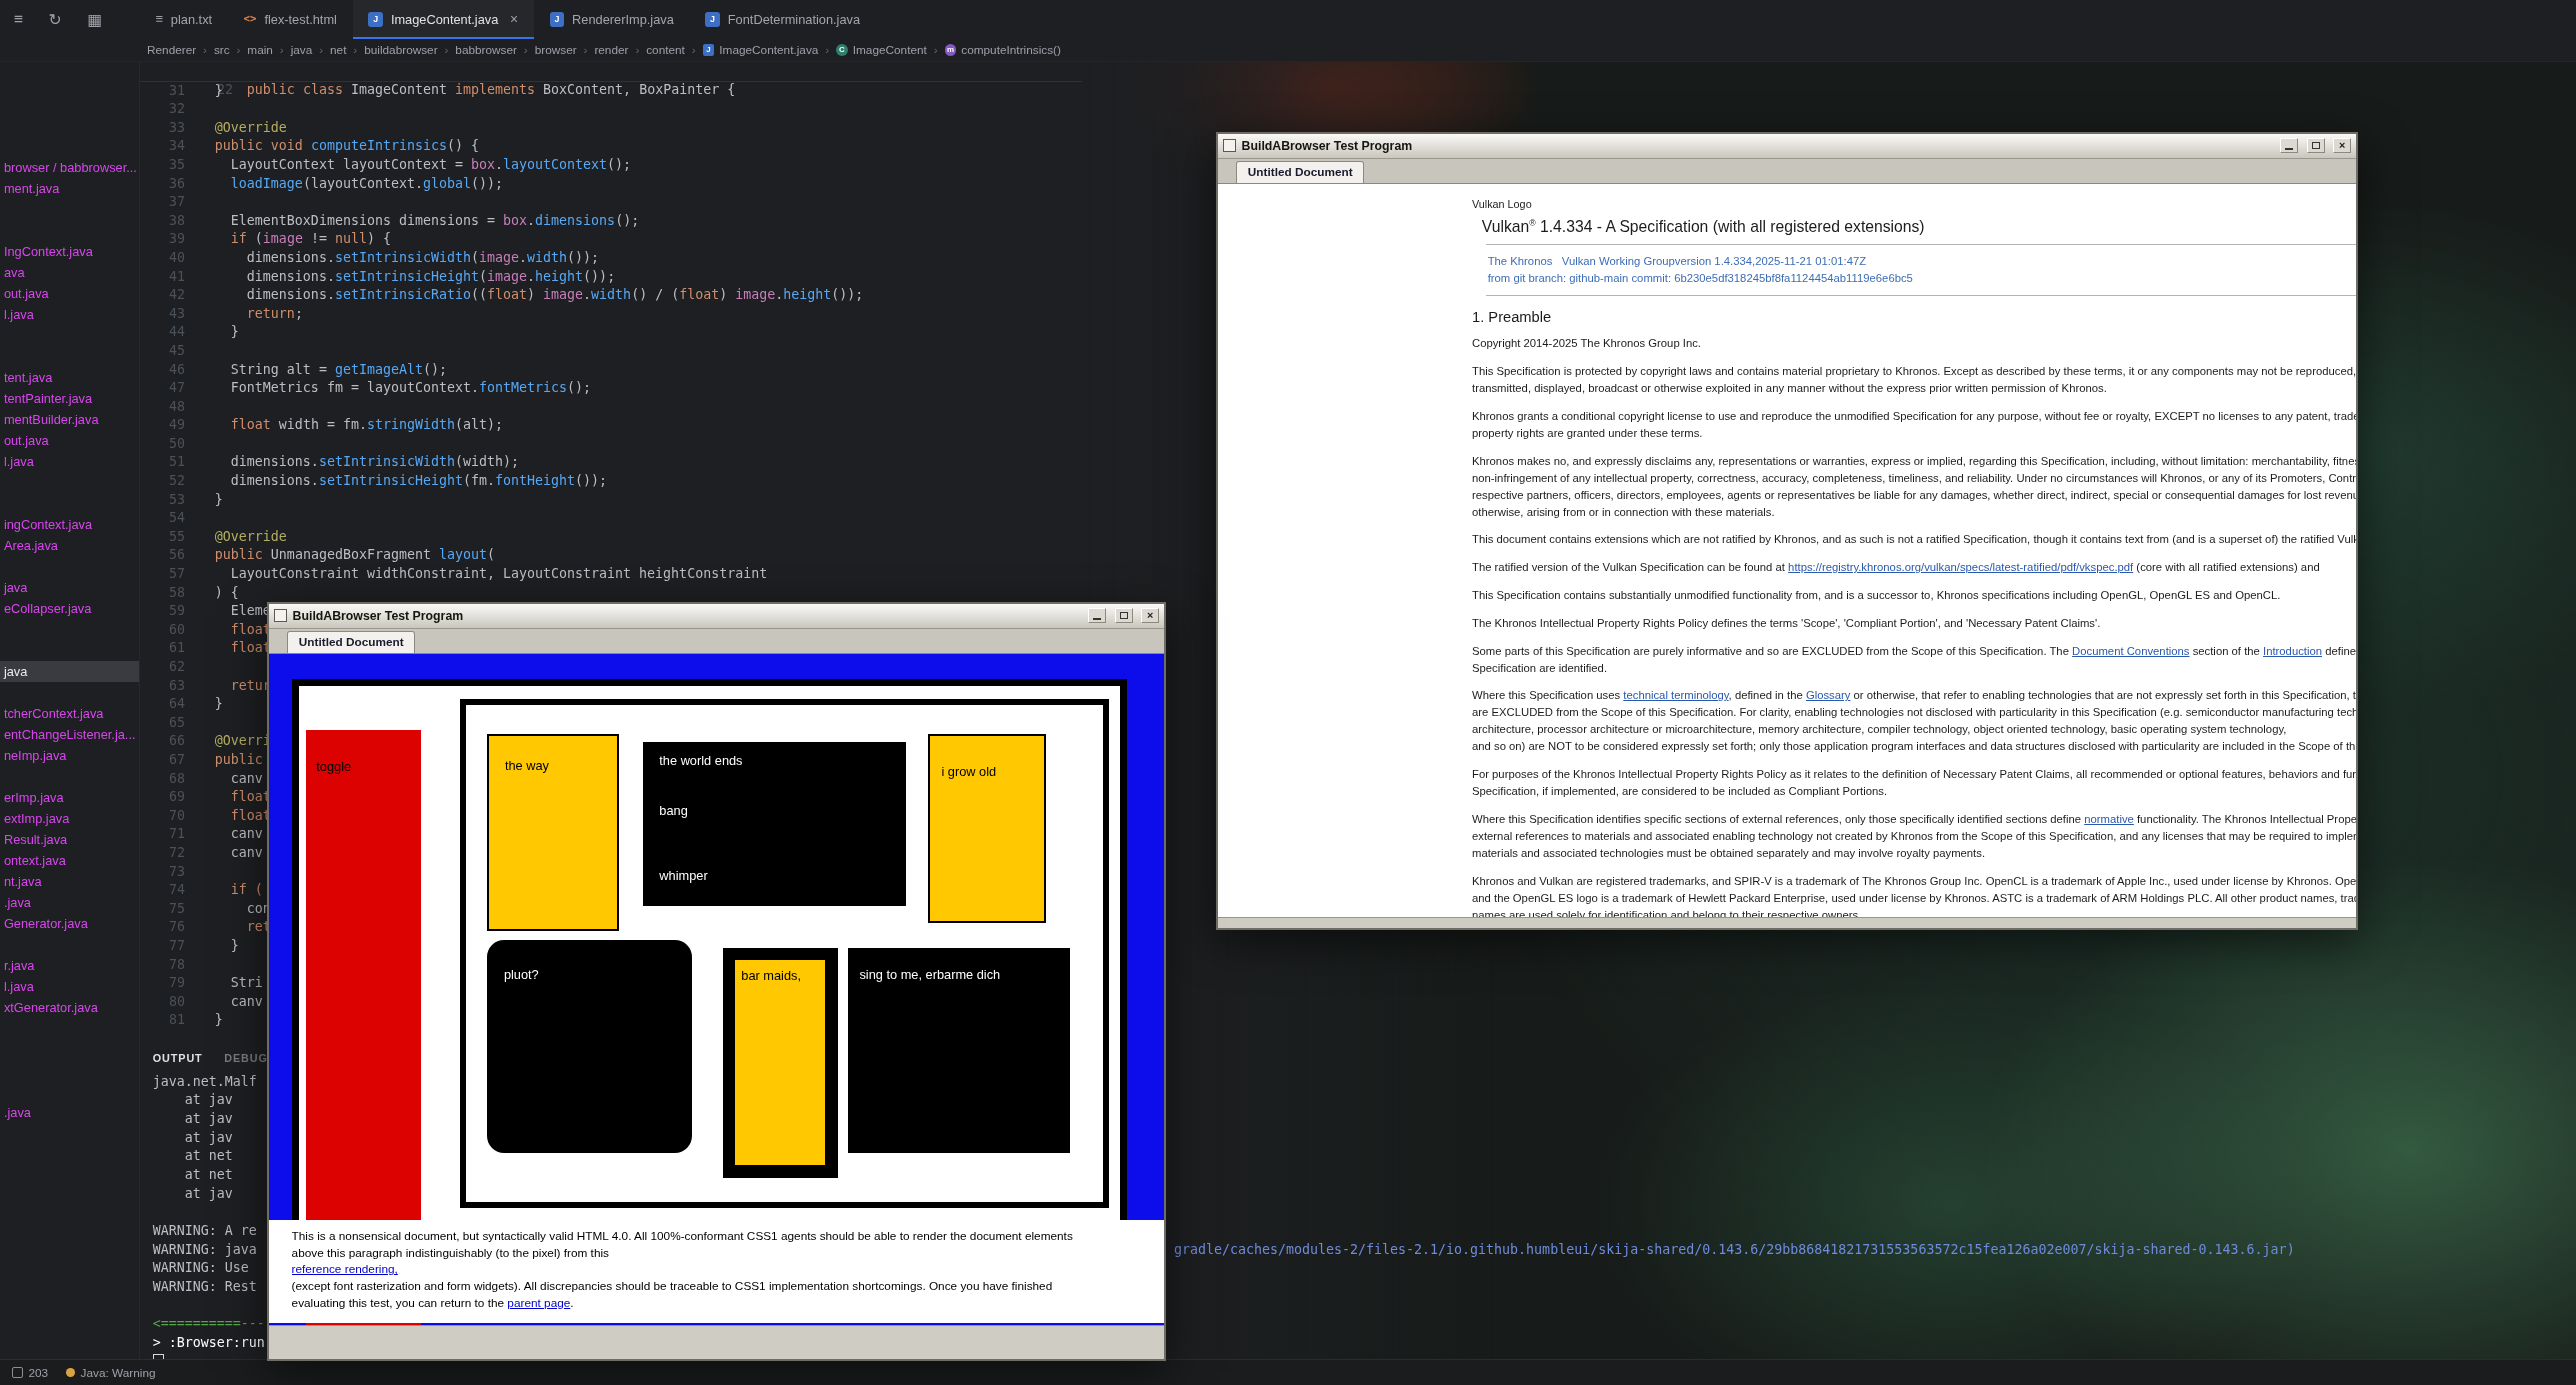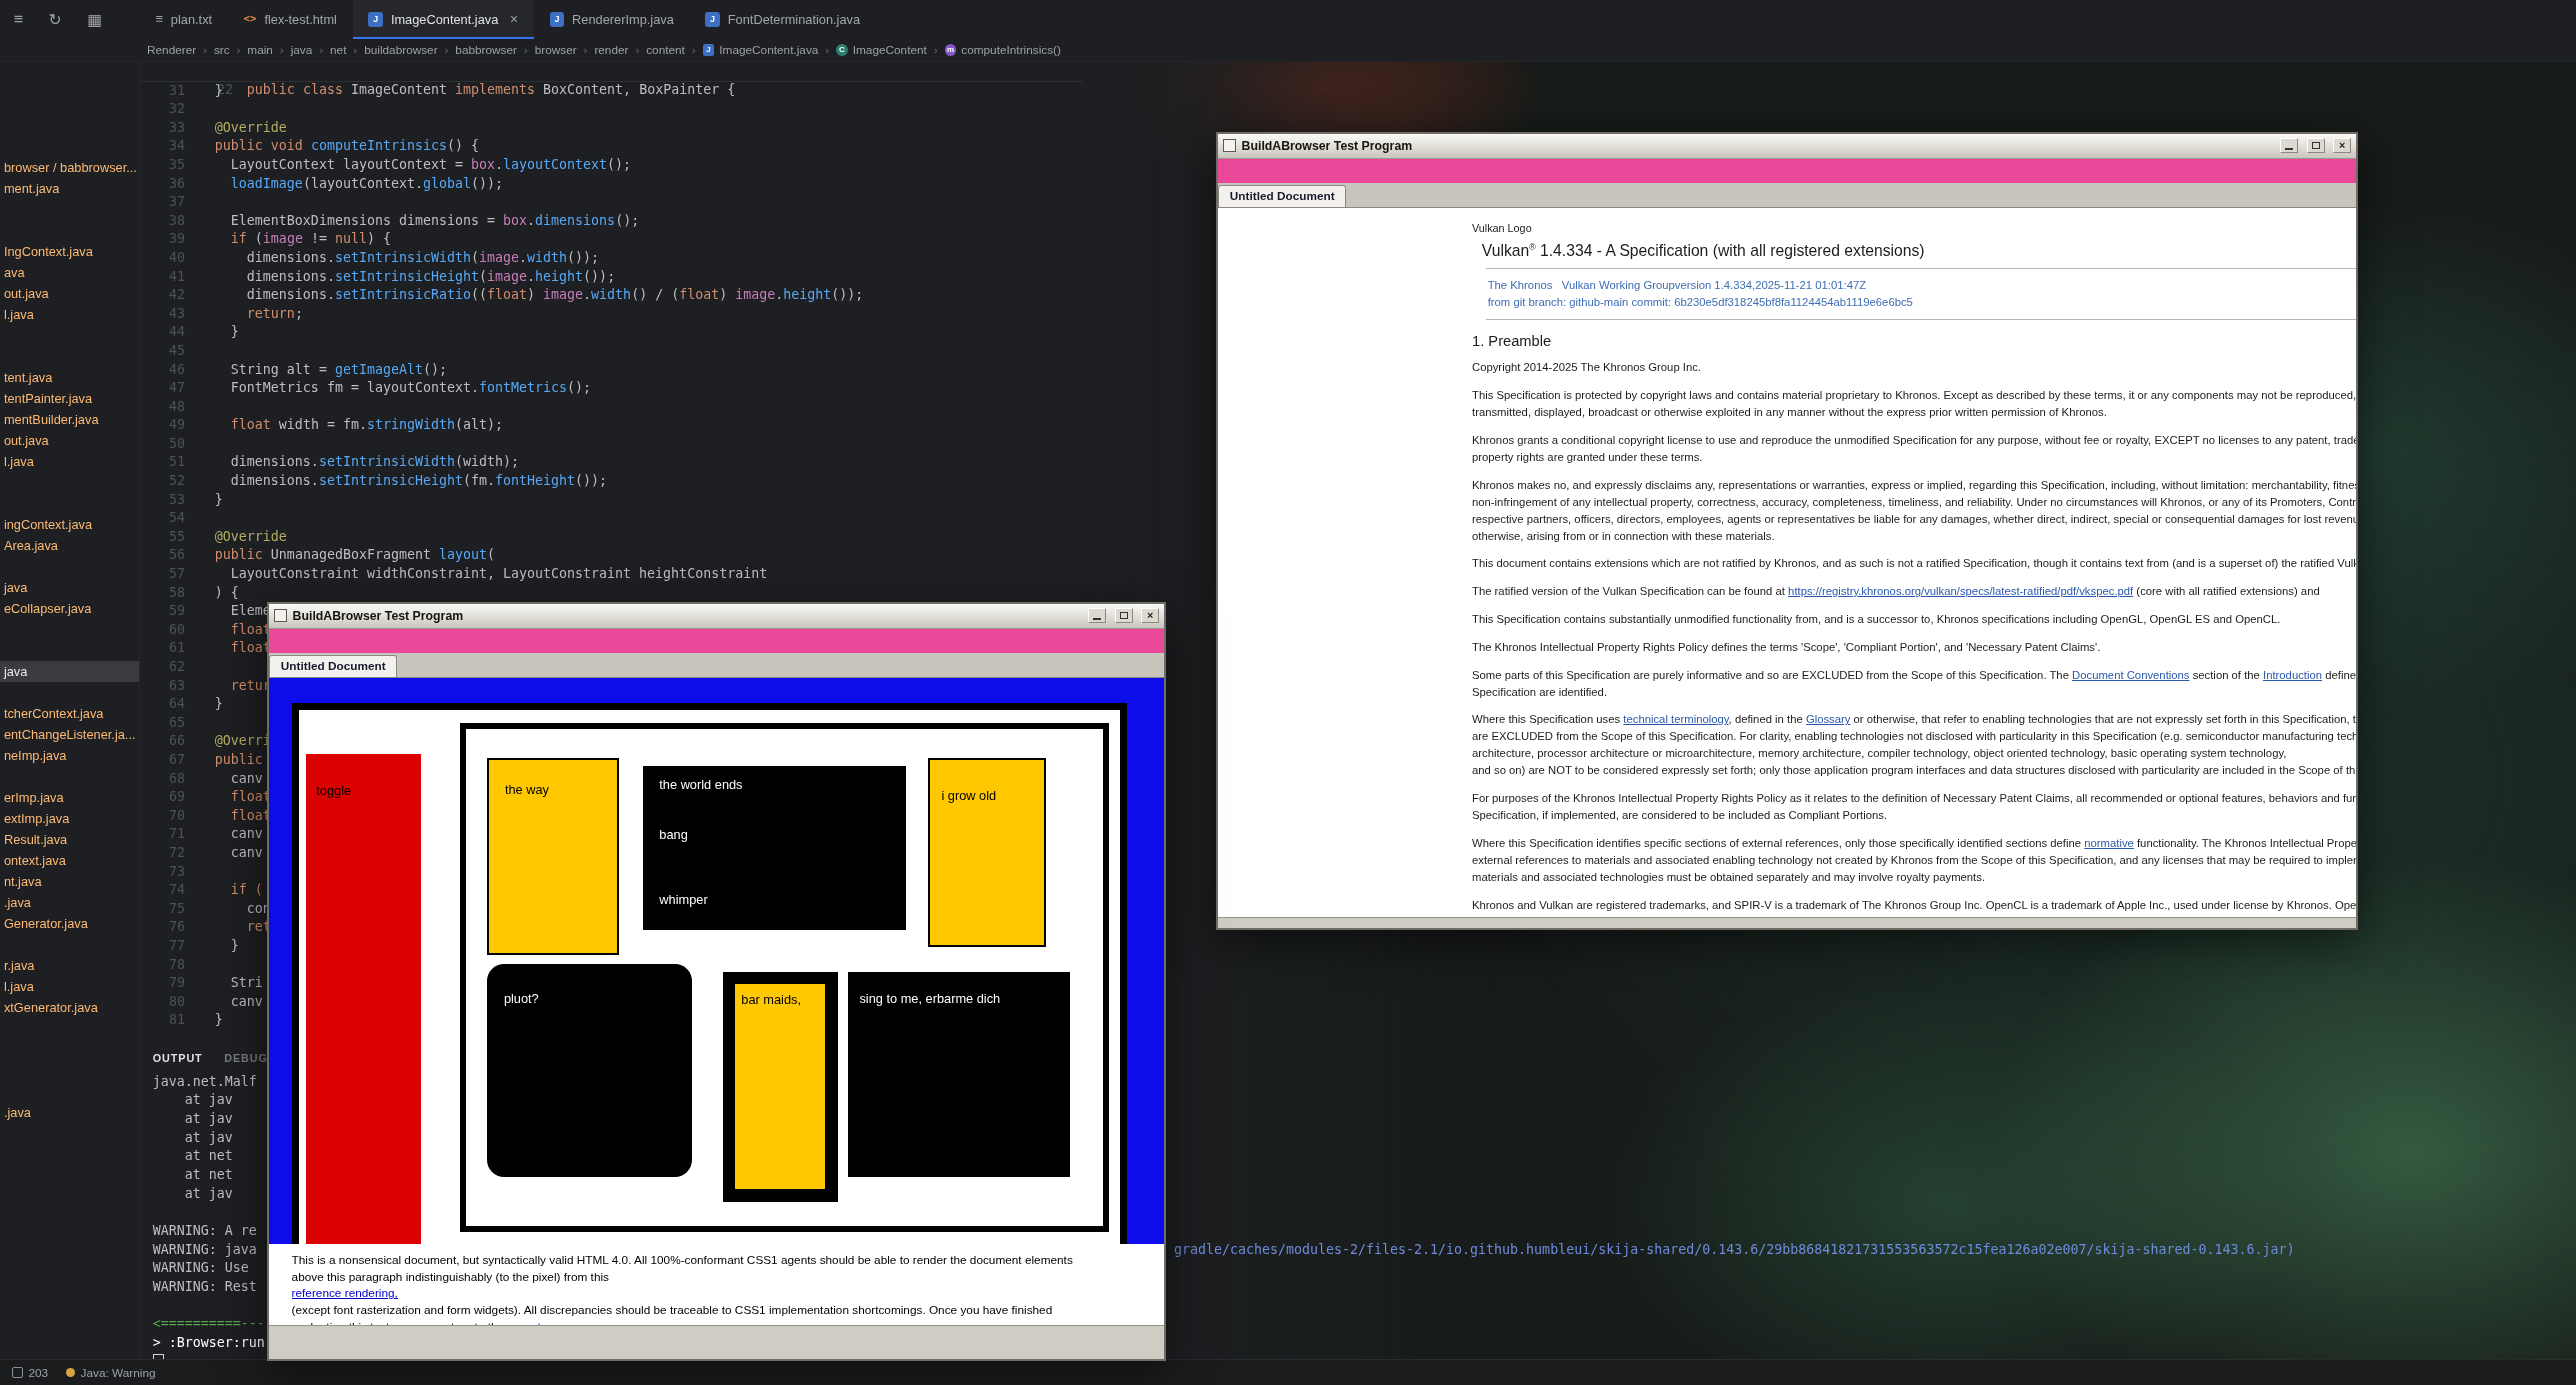--- a/index.html
+++ b/index.html
@@ -38,21 +38,21 @@
   .bsep{margin:0 6.9px;color:#63666b;}
   .bitem{display:inline-flex;align-items:center;}
   .bicon{display:inline-block;width:11.8px;height:11.8px;border-radius:50%;margin-right:4.9px;
          font:bold 7.9px/11.8px "Liberation Sans",sans-serif;color:#fff;text-align:center;}
   .bicon.java-file{border-radius:2px;background:#3d6fc4;}
   .bicon.class{background:#2f7d6d;}
   .bicon.method{background:#8457c5;}
 
   .ptree{position:absolute;left:0;top:62px;bottom:24.6px;width:140px;overflow:hidden;
          border-right:1px solid #26282c;z-index:4;padding-top:95px;box-sizing:border-box;}
-  .titem{height:21px;line-height:21px;font-size:12.8px;color:#fdba74;white-space:nowrap;
+  .titem{height:21px;line-height:21px;font-size:12.8px;color:#d946ef;white-space:nowrap;
          overflow:hidden;padding-left:3.9px;}
   .titem.sel{background:#393b40;color:#e8eaed;}
 
   
   .editor{position:absolute;left:140px;top:62px;width:942px;z-index:3;
           font:13.3px/18.6px "DejaVu Sans Mono",monospace;}
   .crow{height:18.6px;white-space:pre;}
   .crow.sticky{border-bottom:1px solid rgba(130,135,145,.18);}
   .lnum{display:inline-block;width:45px;text-align:right;padding-right:13.8px;color:#4b5158;}
   .ltxt{white-space:pre;}
@@ -85,21 +85,21 @@
               background:linear-gradient(#fbfaf7,#c9c6be);border-bottom:1px solid #9a978f;}
   .jwin-ticon{width:10.8px;height:10.8px;border:1px solid #5a5850;background:#f4f2ec;flex:0 0 10.8px;}
   .jwin-ttext{flex:1;font:bold 12.3px "Liberation Sans",sans-serif;color:#16160f;white-space:nowrap;overflow:hidden;}
   .jwin-btn{width:17.7px;height:14.7px;flex:0 0 17.7px;background:#dcd9d1;border:1px solid #8a887f;
             border-top-color:#ffffff;border-left-color:#ffffff;margin-left:2.9px;
             display:flex;align-items:center;justify-content:center;box-sizing:border-box;}
   .g-min{width:7.9px;height:2px;background:#333;margin-top:6.9px;}
   .g-max{width:7.9px;height:6.9px;border:1.5px solid #333;box-sizing:border-box;}
   .jwin-btn.close{font:bold 10.8px/1 "Liberation Sans",sans-serif;color:#222;}
   .jwin-tabs{height:24.6px;flex:0 0 24.6px;background:#c8c5bd;display:flex;align-items:flex-end;
-             padding-left:0;border-bottom:1px solid #8a887f;margin-top:24px;}
+             padding-left:18px;border-bottom:1px solid #8a887f;}
   .jwin-tab{background:#f2f1ed;border:1px solid #8a887f;border-bottom:none;border-radius:2.9px 2.9px 0 0;
             padding:2.9px 10.8px 3.9px;font:bold 11.8px "Liberation Sans",sans-serif;color:#1a1a2e;}
   .jwin-content{flex:1;background:#ffffff;position:relative;overflow:hidden;}
   .jwin-foot{flex:0 0 9.8px;background:#cfccc4;border-top:1px solid #96948c;}
   .jwin-foot.tall{flex:0 0 33px;}
 
   
   .spec-win{left:1216px;top:132px;width:1142px;height:798px;z-index:10;}
   .spec-page{padding:9.8px 0 0 254px;box-sizing:border-box;color:#1c1c1c;}
   .sp-logo{font-size:10.8px;margin:3.9px 0 7.9px;}

